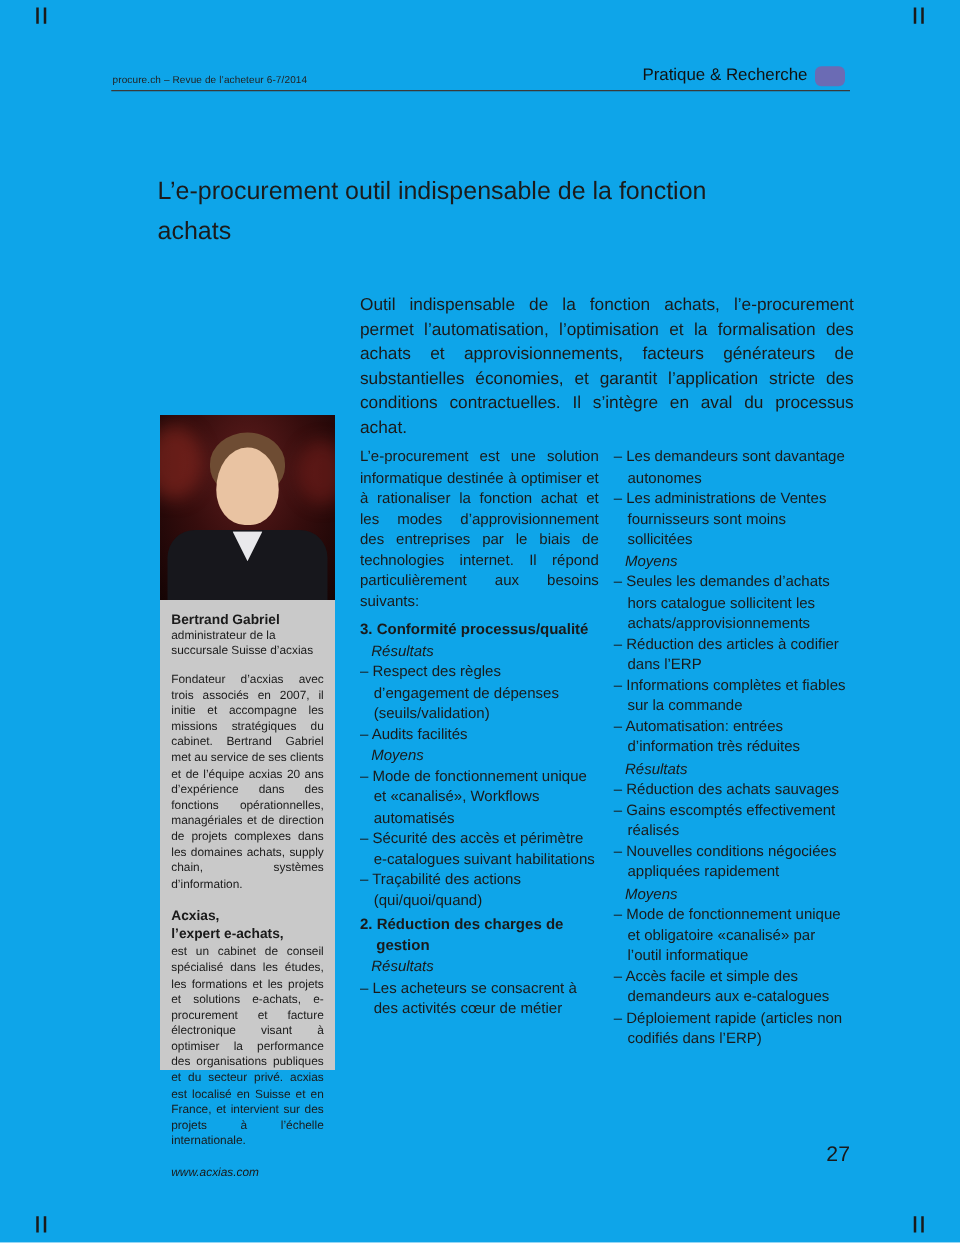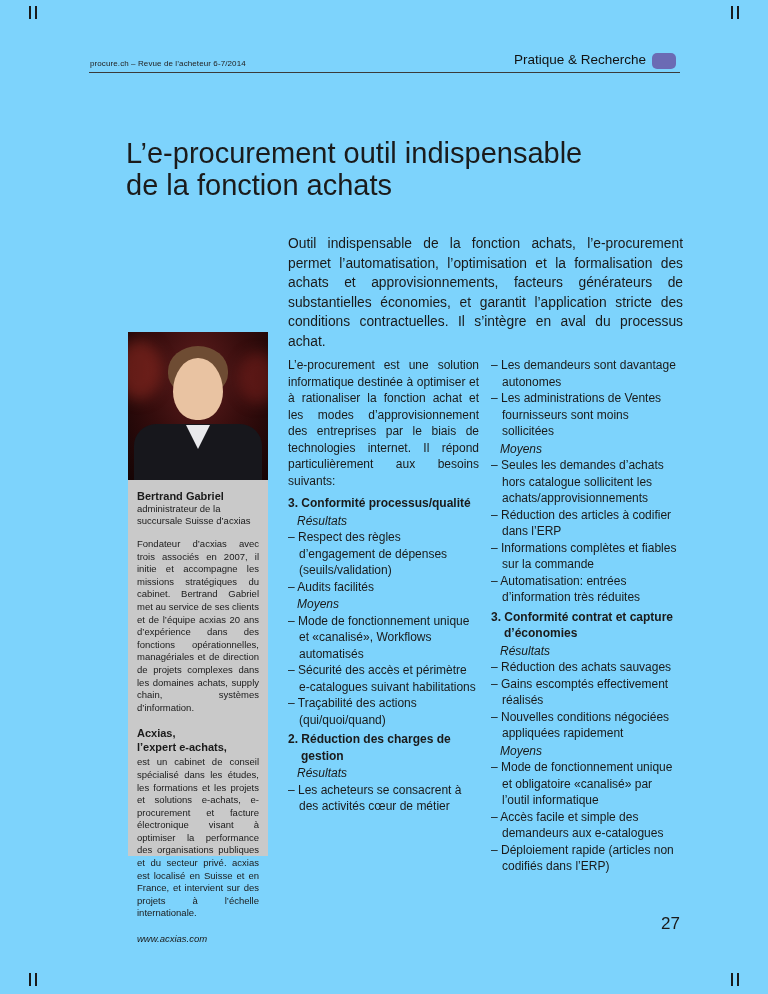--- a/index.html
+++ b/index.html
@@ -1,32 +1,32 @@
 <!DOCTYPE html>
 <html><head>
 <meta charset="utf-8">
 <style>
   html,body { margin:0; padding:0; background:#ffffff; }
   .page {
-    position:relative; width:768px; height:994px; background:#7dd3fc;
+    position:relative; width:768px; height:994px; background:#0ea5e9;
     font-family:"Liberation Sans", sans-serif; color:#1a1a1a; overflow:hidden;
   }
   .crop { position:absolute; width:2px; height:13px; background:#1a1a1a; }
 
   
   .hleft  { position:absolute; left:90px;  top:59px; font-size:8px; color:#222; letter-spacing:0.1px; }
   .hright { position:absolute; left:470px; top:52px; width:176px; text-align:right;
             font-size:13.5px; color:#111; }
   .hbadge { position:absolute; left:652px; top:53px; width:24px; height:16px;
             background:#6b6bb4; border-radius:5px; }
   .hrule  { position:absolute; left:89px; top:72px; width:591px; height:1px; background:#3a3a3a; }
 
   
   .title { position:absolute; left:126px; top:138px; width:478px;
-           font-size:29px; line-height:31.5px; color:#1b1b1b; }
+           font-size:20px; line-height:31.5px; color:#1b1b1b; }
 
   
   .intro { position:absolute; left:288px; top:234px; width:395px;
            font-size:13.8px; line-height:19.6px; text-align:justify; }
 
   
   .col   { position:absolute; top:357px; width:191px; font-size:12px; line-height:16.5px; }
   #col1  { left:288px; }
   #col2  { left:491px; }
   .lead  { margin:0 0 6px 0; text-align:justify; }
@@ -120,21 +120,20 @@
   </div>
 
   <div class="col" id="col2">
     <div class="b">– Les demandeurs sont davantage autonomes</div>
     <div class="b">– Les administrations de Ventes fournisseurs sont moins sollicitées</div>
     <div class="lab">Moyens</div>
     <div class="b">– Seules les demandes d’achats hors catalogue sollicitent les achats/approvisionnements</div>
     <div class="b">– Réduction des articles à codifier dans l’ERP</div>
     <div class="b">– Informations complètes et fiables sur la commande</div>
     <div class="b">– Automatisation: entrées d’information très réduites</div>
-    <div class="h">3. Conformité contrat et capture d’économies</div>
     <div class="lab">Résultats</div>
     <div class="b">– Réduction des achats sauvages</div>
     <div class="b">– Gains escomptés effectivement réalisés</div>
     <div class="b">– Nouvelles conditions négociées appliquées rapidement</div>
     <div class="lab">Moyens</div>
     <div class="b">– Mode de fonctionnement unique et obligatoire «canalisé» par l’outil informatique</div>
     <div class="b">– Accès facile et simple des demandeurs aux e-catalogues</div>
     <div class="b">– Déploiement rapide (articles non codifiés dans l’ERP)</div>
   </div>
 

